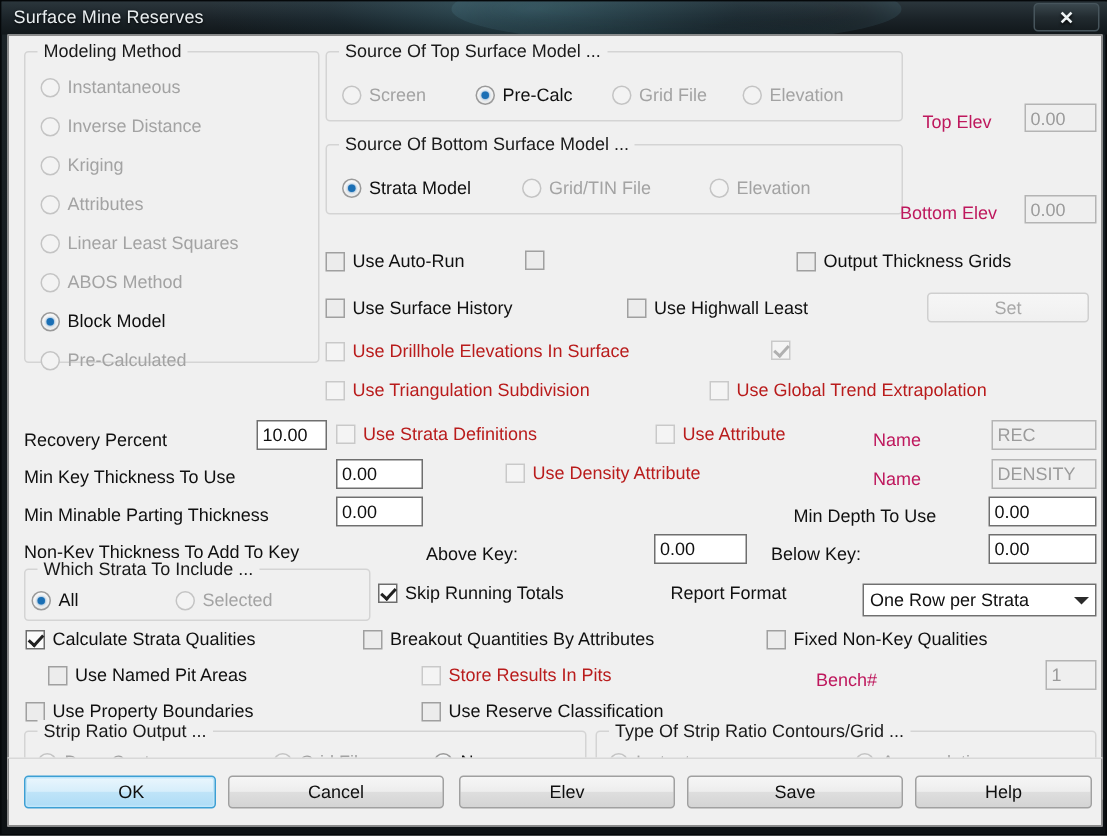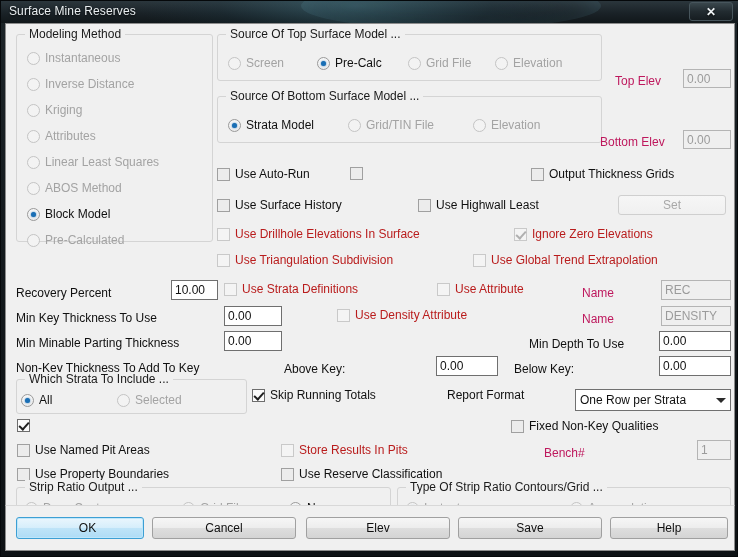--- a/index.html
+++ b/index.html
@@ -312,21 +312,20 @@
       <span>Use Highwall Least</span>
     </div>
     <div class="btn dis" style="left:584px; top:171px; width:108px; height:20px;margin-left:28px;">Set</div>
 
     <div class="chk dis" style="left:211px; top:203px;">
       <span class="box"></span>
       <span>Use Drillhole Elevations In Surface</span>
     </div>
     <div class="chk dis on" style="left:508px; top:203px;">
       <span class="box"></span>
-      <span>Ignore Zero Elevations</span>
     </div>
 
     <div class="chk dis" style="left:211px; top:229px;">
       <span class="box"></span>
       <span>Use Triangulation Subdivision</span>
     </div>
     <div class="chk dis" style="left:467px; top:229px;">
       <span class="box"></span>
       <span>Use Global Trend Extrapolation</span>
     </div>
@@ -381,27 +380,32 @@
       <span>Skip Running Totals</span>
     </div>
     <div class="lbl" style="left:441px; top:364px;">Report Format</div>
     <div class="combo" style="left:569px; top:365px; width:156px; height:22px;">
       <span>One Row per Strata</span>
       <span class="arrow"></span>
     </div>
 
     <div class="chk on" style="left:11px; top:395px;">
       <span class="box"></span>
+      <span>Calculate Strata Qualities</span>
+    </div>
+    <div class="chk" style="left:236px; top:395px;">
+      <span class="box"></span>
+      <span>Breakout Quantities By Attributes</span>
     </div>
     <div class="chk" style="left:505px; top:395px;">
       <span class="box"></span>
       <span>Fixed Non-Key Qualities</span>
     </div>
 
-    <div class="chk" style="left:11px; top:419px;">
+    <div class="chk" style="left:26px; top:419px;">
       <span class="box"></span>
       <span>Use Named Pit Areas</span>
     </div>
     <div class="chk dis" style="left:275px; top:419px;">
       <span class="box"></span>
       <span>Store Results In Pits</span>
     </div>
     <div class="lbl dis" style="left:538px; top:422px;">Bench#</div>
     <div class="inp dis" style="left:691px; top:416px; width:34px; height:20px;">1</div>
 

